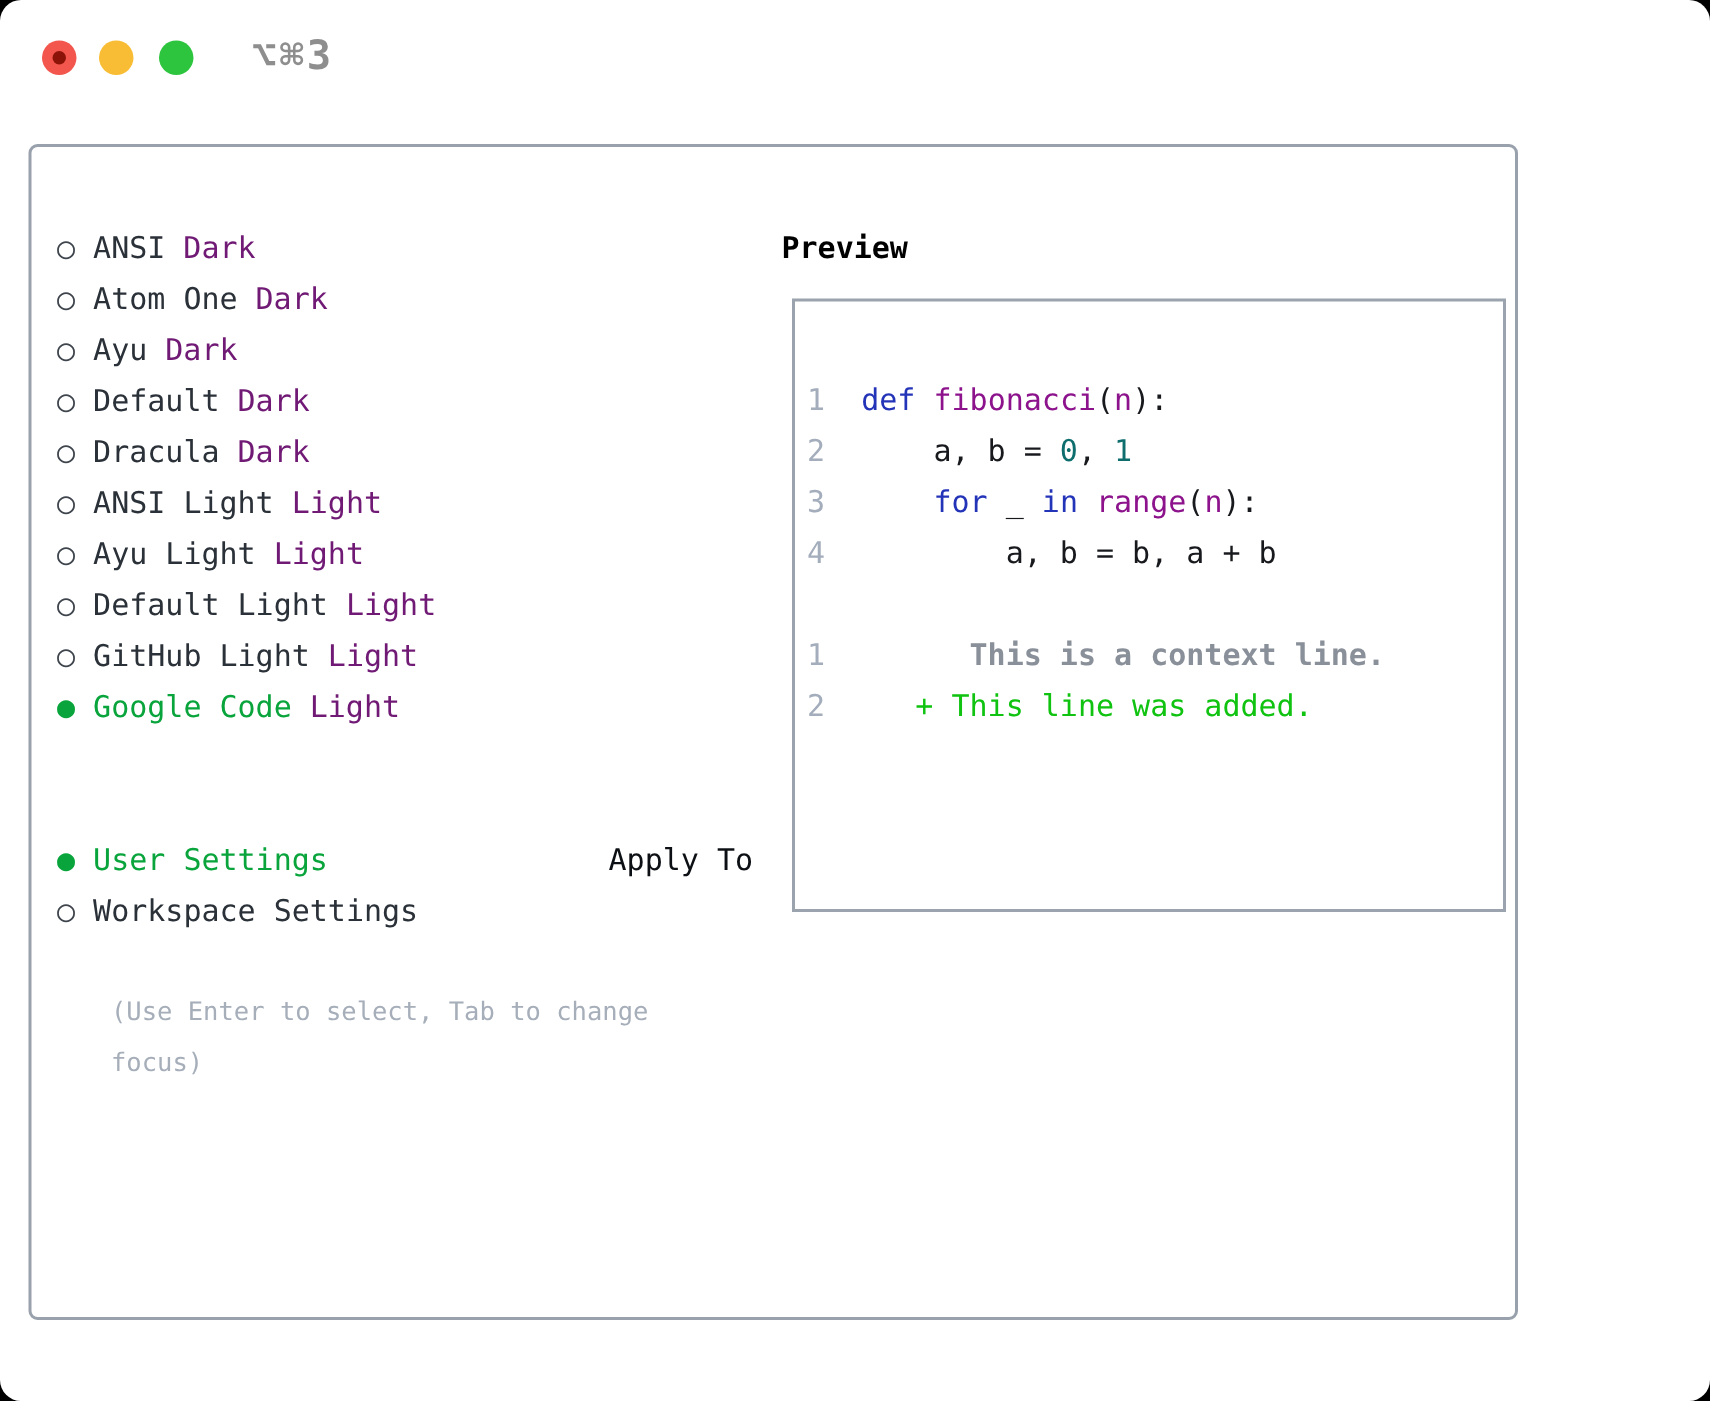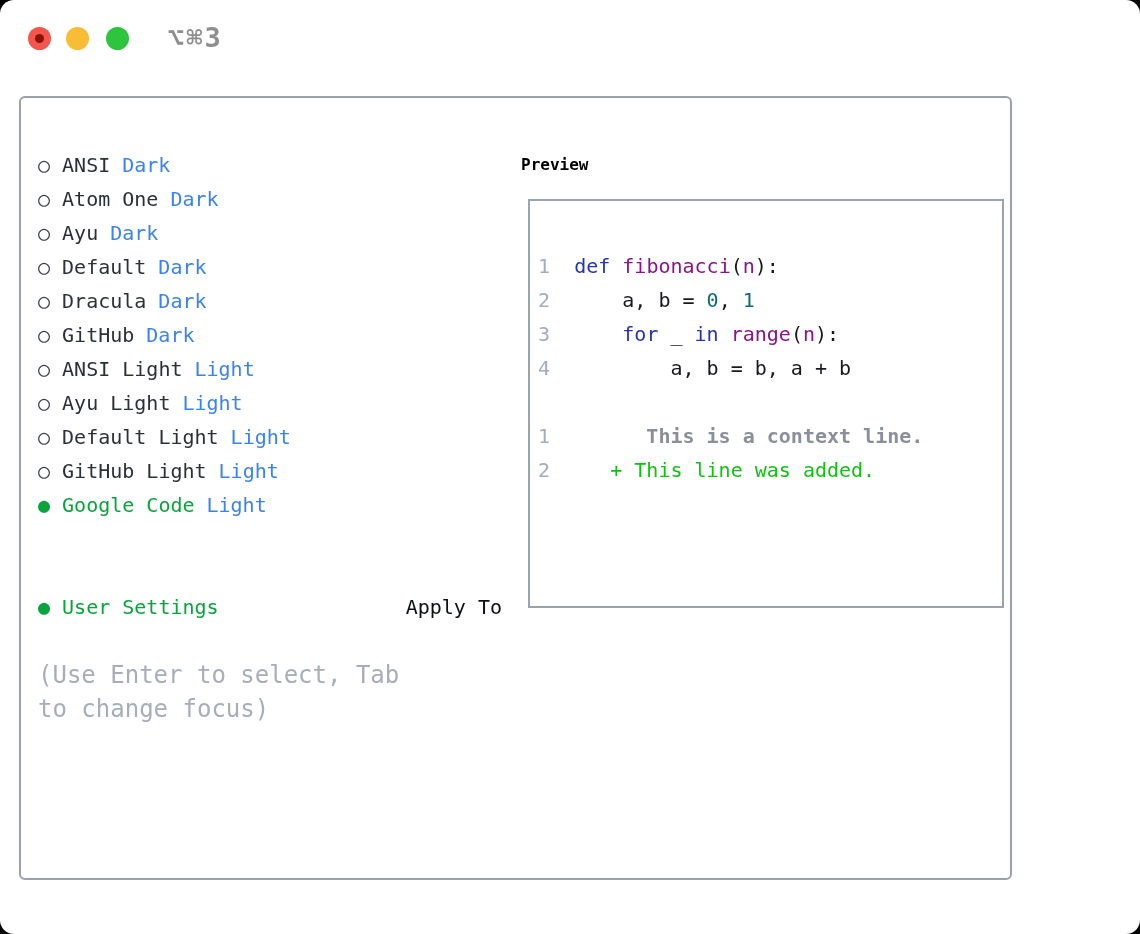--- a/index.html
+++ b/index.html
@@ -33,29 +33,29 @@
   .left-col { width:464px; }
   .right-col { flex:1; padding-left:19px; }
 
   .row { height:34px; line-height:34px; font-size:20px; white-space:pre; color:#2b3138; }
   .hp { font-weight:bold; color:#000; margin-right:12px; }
   .ht { font-weight:bold; color:#000; }
   .bullet { color:#3f454d; margin-right:12px; }
   .bullet.sel { color:#09a53c; }
   .tname { color:#2b3138; }
   .tname.sel { color:#09a53c; }
-  .variant { color:#3b82f6; margin-left:12px;margin-top:24px; }
+  .variant { color:#701a75; margin-left:12px;margin-top:24px; }
   .apply-section { margin-top:34px; }
   .apply-header span { color:#0c0f13; }
   .apply-header { padding-left:24px;text-align:right; }
   .hint {
     margin-top:34px; width:400px;
-    font-size:24px; line-height:34px; color:#a6aeba;
+    font-size:17px; line-height:34px; color:#a6aeba;margin-left:36px;
   }
-  .preview-title { height:34px; line-height:34px; font-size:16px; font-weight:bold; color:#000; }
+  .preview-title { height:34px; line-height:34px; font-size:20px; font-weight:bold; color:#000; }
   .preview-box {
     margin-top:17px; margin-left:7px; width:476px; height:409px;
     border:2px solid #9aa3ae; padding:48px 0 0 8px; overflow:hidden;
   }
   .cline { white-space:pre; height:34px; line-height:34px; font-size:20px; }
   .ln     { color:#a3adbb; }
   .tk-kw  { color:#2434b8; }
   .tk-fn  { color:#8c138c; }
   .tk-lit { color:#0e6e6e; }
   .tk-pl  { color:#17191d; }
@@ -80,34 +80,34 @@
       <div class="content">
 
         <div class="left-col">
 
           <div>
               <div class="row"><span class="bullet">○</span><span class="tname">ANSI</span><span class="variant">Dark</span></div>
               <div class="row"><span class="bullet">○</span><span class="tname">Atom One</span><span class="variant">Dark</span></div>
               <div class="row"><span class="bullet">○</span><span class="tname">Ayu</span><span class="variant">Dark</span></div>
               <div class="row"><span class="bullet">○</span><span class="tname">Default</span><span class="variant">Dark</span></div>
               <div class="row"><span class="bullet">○</span><span class="tname">Dracula</span><span class="variant">Dark</span></div>
-              <div class="row"><span class="bullet">○</span><span class="tname">GitHub</span><span class="variant">Dark</span></div>
               <div class="row"><span class="bullet">○</span><span class="tname">ANSI Light</span><span class="variant">Light</span></div>
               <div class="row"><span class="bullet">○</span><span class="tname">Ayu Light</span><span class="variant">Light</span></div>
               <div class="row"><span class="bullet">○</span><span class="tname">Default Light</span><span class="variant">Light</span></div>
               <div class="row"><span class="bullet">○</span><span class="tname">GitHub Light</span><span class="variant">Light</span></div>
               <div class="row"><span class="bullet sel">●</span><span class="tname sel">Google Code</span><span class="variant">Light</span></div>
             </div>
 
           <div class="apply-section">
             <div class="row apply-header">
               <span>Apply To</span>
             </div>
             <div>
                 <div class="row"><span class="bullet sel">●</span><span class="tname sel">User Settings</span></div>
+                <div class="row"><span class="bullet">○</span><span class="tname">Workspace Settings</span></div>
               </div>
           </div>
 
           <div class="hint">(Use Enter to select, Tab to change focus)</div>
         </div>
 
         <div class="right-col">
           <div class="preview-title">Preview</div>
           <div class="preview-box">
             <div>

